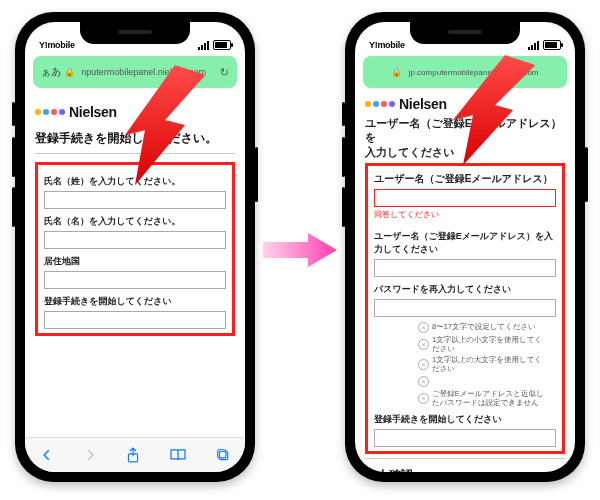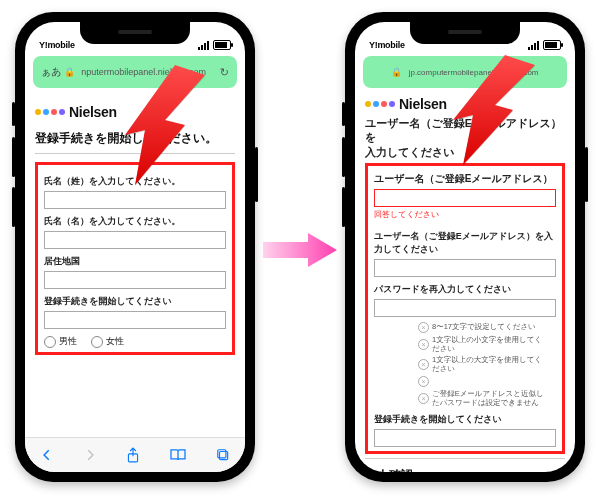--- a/index.html
+++ b/index.html
@@ -236,24 +236,20 @@
 
           <div class="lbl">氏名（名）を入力してください。</div>
           <div class="field"></div>
 
           <div class="lbl">居住地国</div>
           <div class="field"></div>
 
           <div class="lbl">登録手続きを開始してください</div>
           <div class="field"></div>
 
-          <div class="radio-row">
-            <span><span class="radio"></span><span>男性</span></span>
-            <span><span class="radio"></span><span>女性</span></span>
-          </div>
         </div>
       </div>
 
       <div class="toolbar">
         <span>
           <svg width="14" height="14" viewBox="0 0 24 24" fill="none" stroke="#0a7bff" stroke-width="2.5">
               <polyline points="15 4 7 12 15 20"></polyline>
             </svg>
         </span>
         <span class="dim">

